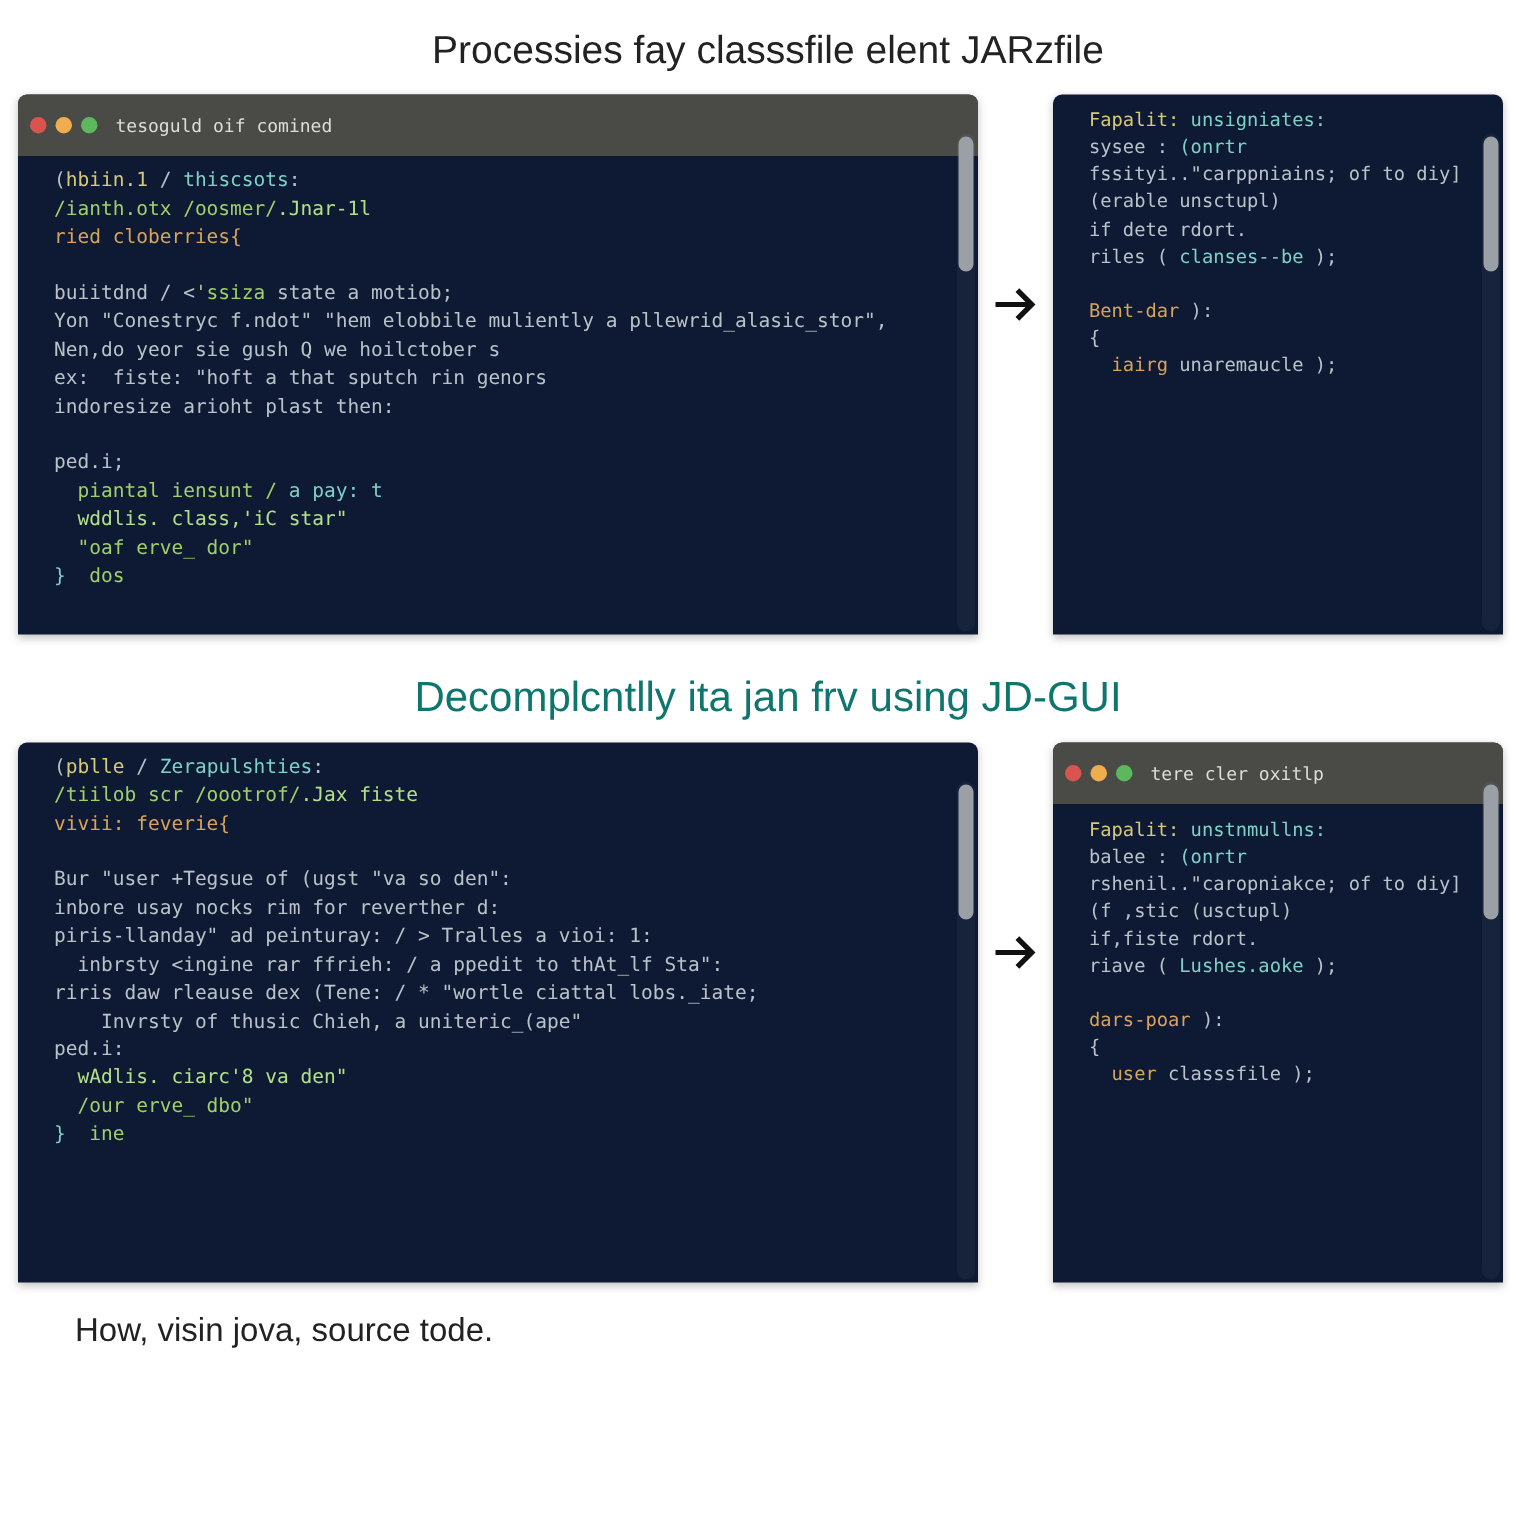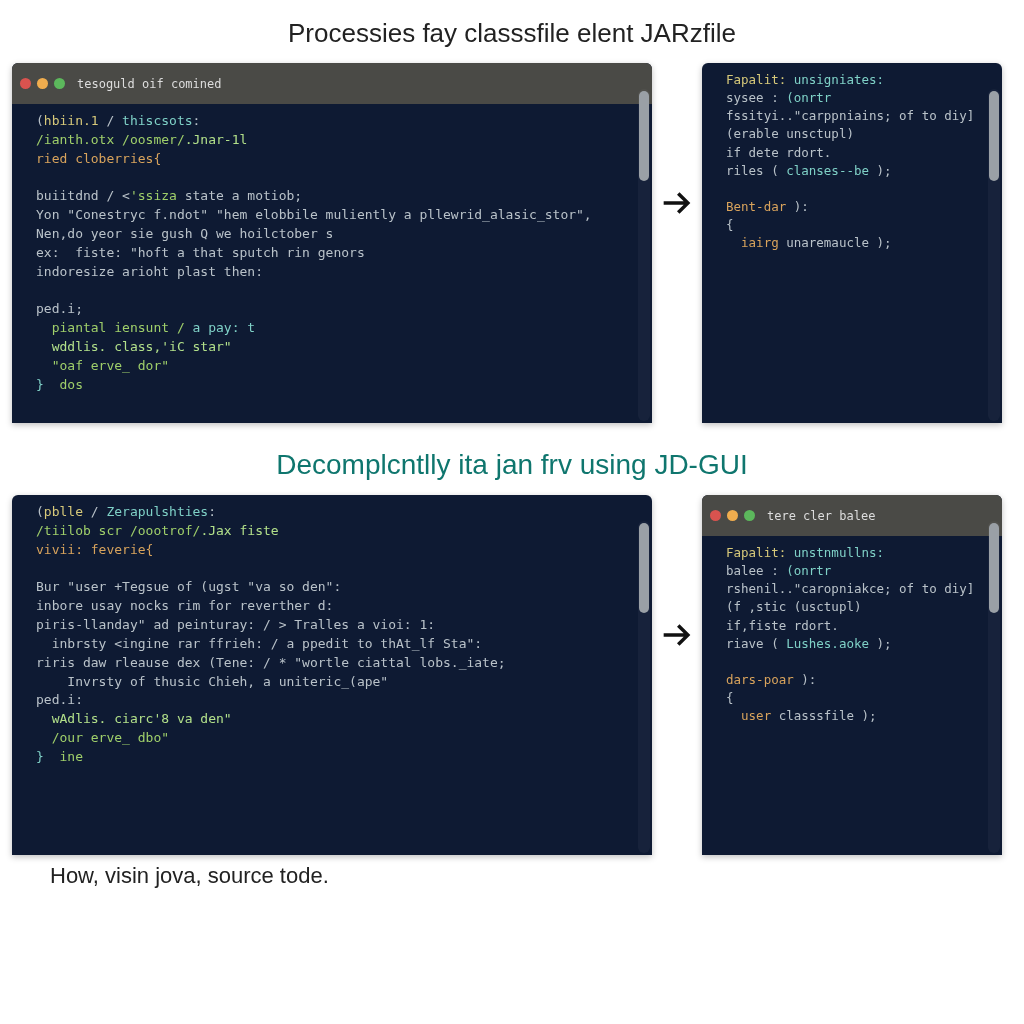--- a/index.html
+++ b/index.html
@@ -21,21 +21,21 @@
   .heading2 {
     text-align: center;
     font-size: 28px;
     color: #0f766e;
     font-weight: 400;
     padding: 26px 0 14px 0;
   }
   .caption {
     font-size: 22px;
     color: #222;
-    padding: 8px 0 0 50px;
+    padding: 19px 0 0 50px;
   }
   .row {
     display: flex;
     align-items: flex-start;
     padding: 0 12px;
     position: relative;
   }
   .term-wrap {
     position: relative;
   }
@@ -199,21 +199,21 @@
         <path d="M4 11h12l-4-4 1.5-1.5L20 12l-6.5 6.5L12 17l4-4H4z" fill="#111"></path>
       </svg>
   </div>
 
   <div class="term-wrap">
     <div class="term right">
       <div class="titlebar">
         <span class="dot red"></span>
         <span class="dot yellow"></span>
         <span class="dot green"></span>
-        <span class="title-text">tere cler balee</span>
+        <span class="title-text">tere cler oxitlp</span>
       </div>
       <div class="term-body small"><span class="c-yellow">Fapalit: </span><span class="c-cyan">unstnmullns:</span>
 <span class="c-gray">balee : </span><span class="c-cyan">(onrtr</span>
 <span class="c-gray">rshenil.."caropniakce; of to diy]</span>
 <span class="c-gray">(f ,stic (usctupl)</span>
 <span class="c-gray">if,fiste rdort.</span>
 <span class="c-gray">riave ( </span><span class="c-cyan">Lushes.aoke </span><span class="c-gray">);</span>
 <span class="c-gray"></span>
 <span class="c-orange">dars-poar </span><span class="c-gray">):</span>
 <span class="c-gray">{</span>

